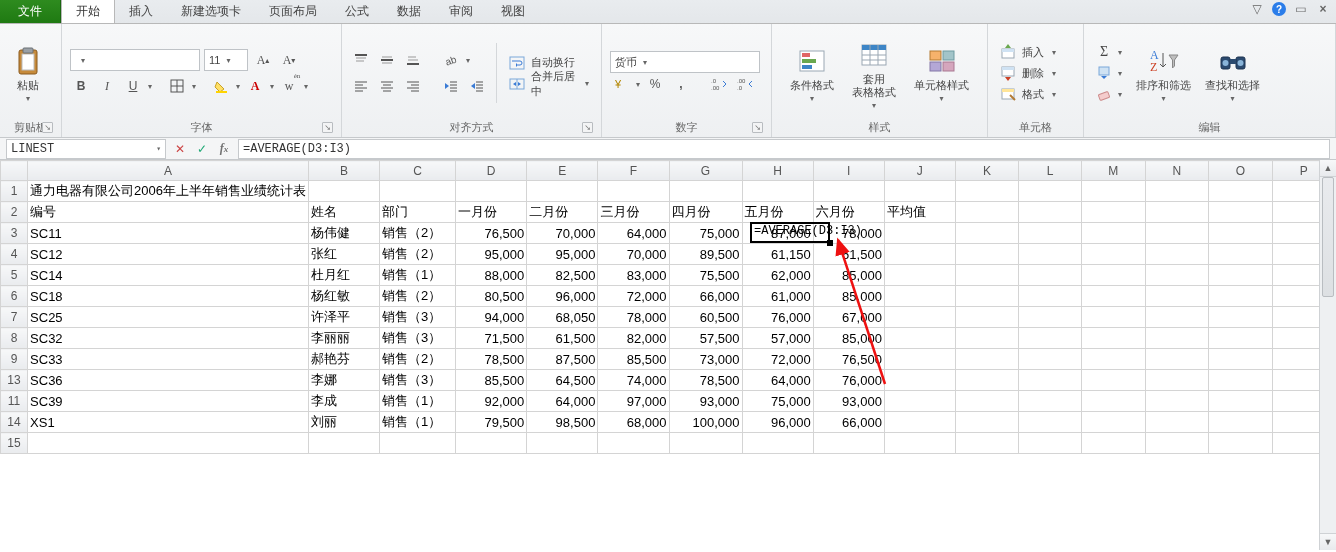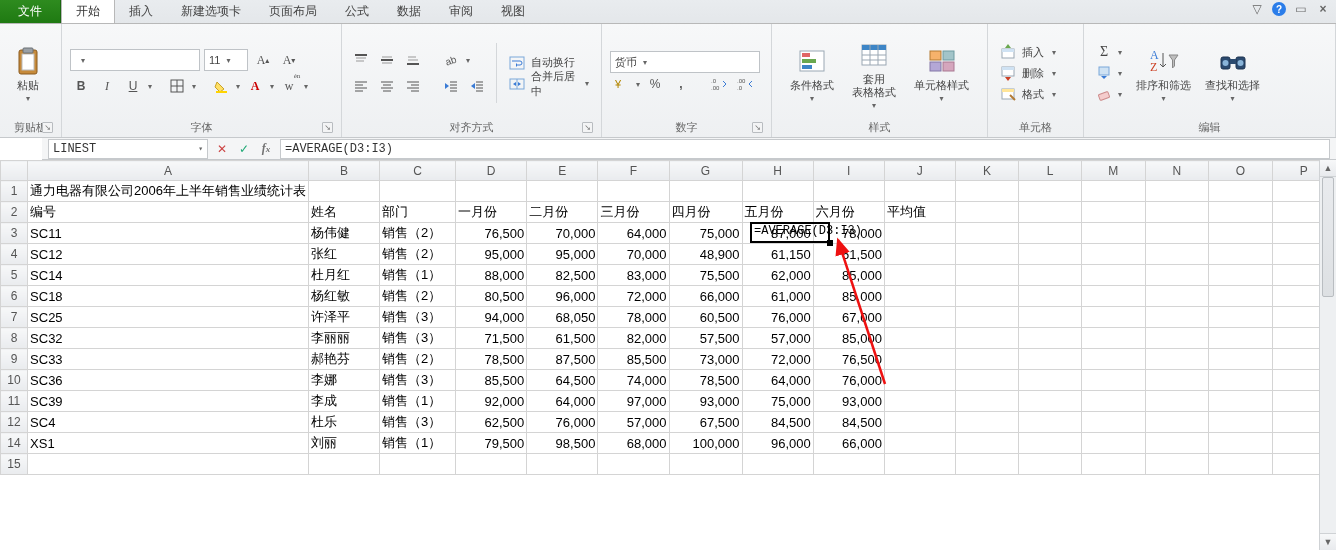--- a/index.html
+++ b/index.html
@@ -31,21 +31,21 @@
   .mini-btn { width:22px; height:22px; display:inline-flex; align-items:center; justify-content:center; color:#555; border-radius:2px; }
   .combo { height:22px; border:1px solid #bfc3c7; background:#fff; display:inline-flex; align-items:center; padding:0 4px; font-size:11px; color:#444; gap:6px; }
   .combo .caret { font-size:8px; color:#666; }
   .sep { width:1px; background:#d4d7da; height:60px; margin:0 4px; }
   
   .tri-stack { display:flex; flex-direction:column; gap:0; }
   .tri-stack .item { display:flex; align-items:center; gap:6px; height:21px; font-size:11px; color:#444; padding:0 4px; }
   .tri-stack .item .ic { width:16px; height:16px; display:inline-flex; align-items:center; justify-content:center; }
   
   
-  .formula-bar { display:flex; align-items:center; height:22px; border-bottom:1px solid #c6c9cc; background:#f4f5f6;margin-left:42px; }
+  .formula-bar { display:flex; align-items:center; height:22px; border-bottom:1px solid #c6c9cc; background:#f4f5f6; }
   .name-box { width:160px; display:flex; align-items:center; border-right:1px solid #c6c9cc; background:#fff; height:20px; margin:1px 0 1px 6px; border:1px solid #c6c9cc; padding:0 4px; font-family:"Consolas","Courier New",monospace; font-size:12px; color:#333; justify-content:space-between; }
   .name-box .caret { font-size:8px; color:#666; }
   .fb-btns { display:flex; align-items:center; gap:2px; padding:0 4px; }
   .fb-btn { width:20px; height:18px; display:inline-flex; align-items:center; justify-content:center; color:#777; }
   .fb-btn.ok { color:#2a7; }
   .fb-btn.cancel { color:#c44; }
   .fx { font-style:italic; font-weight:bold; color:#737373; font-family:serif; }
   .formula-input { flex:1; background:#fff; height:20px; margin:1px 6px 1px 0; border:1px solid #c6c9cc; padding:0 4px; font-family:"Consolas","Courier New",monospace; font-size:12px; color:#333; display:flex; align-items:center; }
   
   
@@ -560,21 +560,21 @@
           <td></td>
         </tr>
         <tr>
           <th>4</th>
           <td class="txt">SC12</td>
           <td class="txt">张红</td>
           <td class="txt">销售（2）</td>
           <td class="num">95,000</td>
           <td class="num">95,000</td>
           <td class="num">70,000</td>
-          <td class="num">48,900</td>
+          <td class="num">89,500</td>
           <td class="num">61,150</td>
           <td class="num">61,500</td>
           <td class="txt"></td>
           <td></td>
           <td></td>
           <td></td>
           <td></td>
           <td></td>
           <td></td>
         </tr>
@@ -667,21 +667,21 @@
           <td class="num">76,500</td>
           <td class="txt"></td>
           <td></td>
           <td></td>
           <td></td>
           <td></td>
           <td></td>
           <td></td>
         </tr>
         <tr>
-          <th>10</th>
+          <th>13</th>
           <td class="txt">SC36</td>
           <td class="txt">李娜</td>
           <td class="txt">销售（3）</td>
           <td class="num">85,500</td>
           <td class="num">64,500</td>
           <td class="num">74,000</td>
           <td class="num">78,500</td>
           <td class="num">64,000</td>
           <td class="num">76,000</td>
           <td class="txt"></td>
@@ -705,39 +705,20 @@
           <td class="num">93,000</td>
           <td class="txt"></td>
           <td></td>
           <td></td>
           <td></td>
           <td></td>
           <td></td>
           <td></td>
         </tr>
         <tr>
-          <th>12</th>
-          <td class="txt">SC4</td>
-          <td class="txt">杜乐</td>
-          <td class="txt">销售（3）</td>
-          <td class="num">62,500</td>
-          <td class="num">76,000</td>
-          <td class="num">57,000</td>
-          <td class="num">67,500</td>
-          <td class="num">84,500</td>
-          <td class="num">84,500</td>
-          <td class="txt"></td>
-          <td></td>
-          <td></td>
-          <td></td>
-          <td></td>
-          <td></td>
-          <td></td>
-        </tr>
-        <tr>
           <th>14</th>
           <td class="txt">XS1</td>
           <td class="txt">刘丽</td>
           <td class="txt">销售（1）</td>
           <td class="num">79,500</td>
           <td class="num">98,500</td>
           <td class="num">68,000</td>
           <td class="num">100,000</td>
           <td class="num">96,000</td>
           <td class="num">66,000</td>

